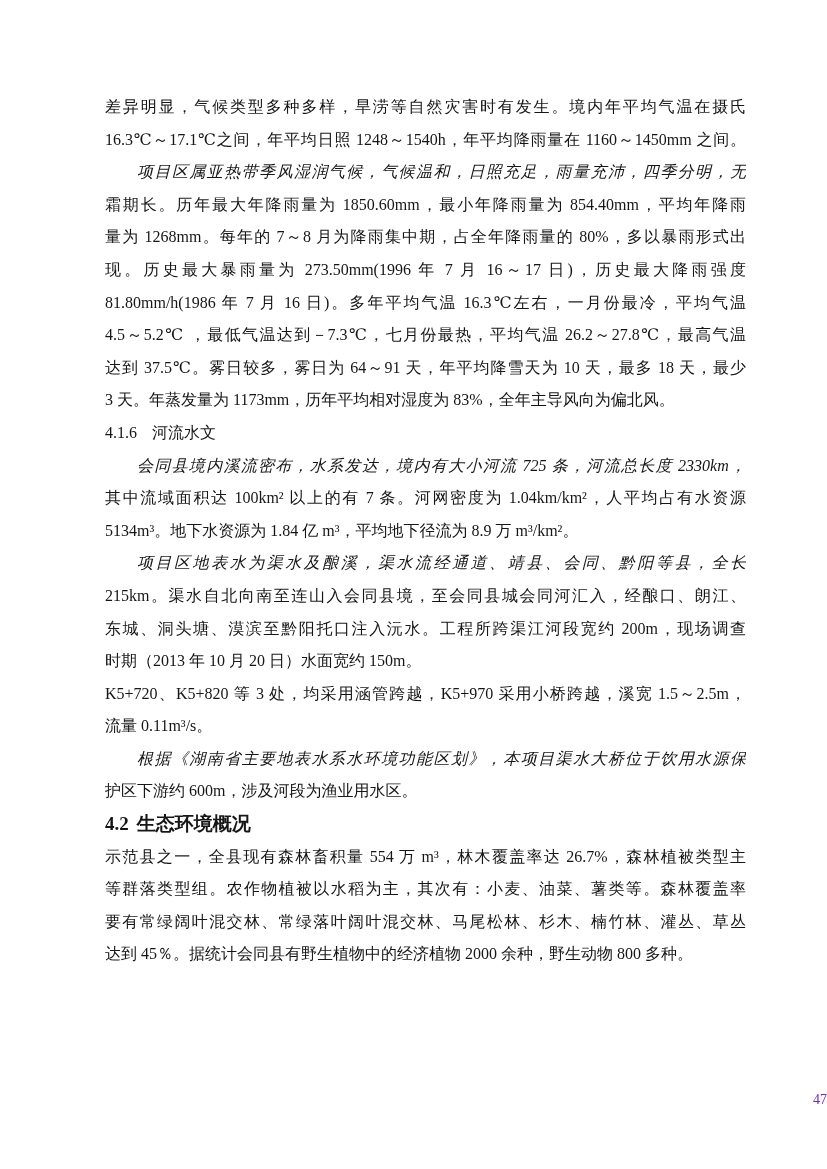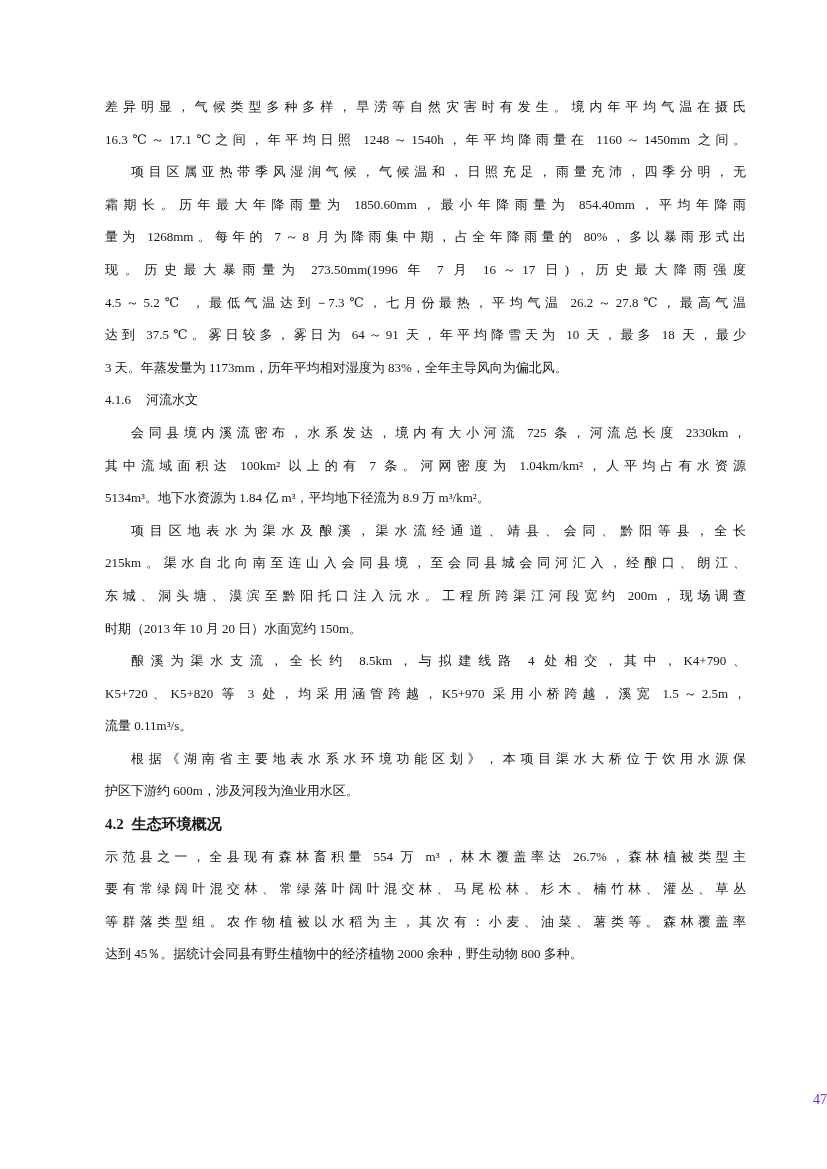--- a/index.html
+++ b/index.html
@@ -16,43 +16,44 @@
     font-family: "Liberation Serif", "DejaVu Serif", serif;
     overflow: hidden;
   }
   .text-col {
     position: absolute;
     left: 105px;
     top: 91px;
     width: 641px;
   }
   .ln {
-    font-size: 13px;
+    font-size: 16px;
     line-height: 32.6px;
     height: 32.6px;
     text-align: justify;
     text-align-last: justify;
     text-justify: inter-ideograph;
     white-space: normal;
     overflow: hidden;
   }
   .end {
     text-align: center;
     text-align-last: left;
   }
   .ind {
     text-indent: 2em;
+    font-style: italic;
   }
   .hd {
     text-align: left;
     text-align-last: left;
   }
   .hd-bold {
     font-weight: 700;
-    font-size: 15px;
+    font-size: 19px;
   }
   .hgap-wide { margin-left: 15px; }
   .hgap { margin-left: 8px; }
   .pageno {
     position: absolute;
     left: 0;
     top: 1090px;
     width: 100%;
     text-align: right;
     font-size: 14px;
@@ -66,49 +67,49 @@
 <div class="sheet">
   <div class="text-col">
 
     <div class="ln">差异明显，气候类型多种多样，旱涝等自然灾害时有发生。境内年平均气温在摄氏</div>
     <div class="ln">16.3℃～17.1℃之间，年平均日照 1248～1540h，年平均降雨量在 1160～1450mm 之间。</div>
 
     <div class="ln ind">项目区属亚热带季风湿润气候，气候温和，日照充足，雨量充沛，四季分明，无</div>
     <div class="ln">霜期长。历年最大年降雨量为 1850.60mm，最小年降雨量为 854.40mm，平均年降雨</div>
     <div class="ln">量为 1268mm。每年的 7～8 月为降雨集中期，占全年降雨量的 80%，多以暴雨形式出</div>
     <div class="ln">现。历史最大暴雨量为 273.50mm(1996 年 7 月 16～17 日)，历史最大降雨强度</div>
+    <div class="ln">81.80mm/h(1986 年 7 月 16 日)。多年平均气温 16.3℃左右，一月份最冷，平均气温</div>
     <div class="ln">4.5～5.2℃ ，最低气温达到－7.3℃，七月份最热，平均气温 26.2～27.8℃，最高气温</div>
     <div class="ln">达到 37.5℃。雾日较多，雾日为 64～91 天，年平均降雪天为 10 天，最多 18 天，最少</div>
     <div class="ln end">3 天。年蒸发量为 1173mm，历年平均相对湿度为 83%，全年主导风向为偏北风。</div>
 
     <div class="ln hd">
       <span>4.1.6</span><span class="hgap-wide">河流水文</span>
     </div>
 
     <div class="ln ind">会同县境内溪流密布，水系发达，境内有大小河流 725 条，河流总长度 2330km，</div>
     <div class="ln">其中流域面积达 100km² 以上的有 7 条。河网密度为 1.04km/km²，人平均占有水资源</div>
     <div class="ln end">5134m³。地下水资源为 1.84 亿 m³，平均地下径流为 8.9 万 m³/km²。</div>
 
     <div class="ln ind">项目区地表水为渠水及酿溪，渠水流经通道、靖县、会同、黔阳等县，全长</div>
     <div class="ln">215km。渠水自北向南至连山入会同县境，至会同县城会同河汇入，经酿口、朗江、</div>
     <div class="ln">东城、洞头塘、漠滨至黔阳托口注入沅水。工程所跨渠江河段宽约 200m，现场调查</div>
     <div class="ln end">时期（2013 年 10 月 20 日）水面宽约 150m。</div>
 
-    <div class="ln ind">酿溪为渠水支流，全长约 8.5km，与拟建线路 4 处相交，其中，K4+790、</div>
     <div class="ln">K5+720、K5+820 等 3 处，均采用涵管跨越，K5+970 采用小桥跨越，溪宽 1.5～2.5m，</div>
     <div class="ln end">流量 0.11m³/s。</div>
 
     <div class="ln ind">根据《湖南省主要地表水系水环境功能区划》，本项目渠水大桥位于饮用水源保</div>
     <div class="ln end">护区下游约 600m，涉及河段为渔业用水区。</div>
 
     <div class="ln hd hd-bold">
       <span>4.2</span><span class="hgap">生态环境概况</span>
     </div>
 
     <div class="ln">示范县之一，全县现有森林畜积量 554 万 m³，林木覆盖率达 26.7%，森林植被类型主</div>
+    <div class="ln">等群落类型组。农作物植被以水稻为主，其次有：小麦、油菜、薯类等。森林覆盖率</div>
     <div class="ln">要有常绿阔叶混交林、常绿落叶阔叶混交林、马尾松林、杉木、楠竹林、灌丛、草丛</div>
-    <div class="ln">等群落类型组。农作物植被以水稻为主，其次有：小麦、油菜、薯类等。森林覆盖率</div>
     <div class="ln end">达到 45％。据统计会同县有野生植物中的经济植物 2000 余种，野生动物 800 多种。</div>
 
   </div>
 
   <div class="pageno">47</div>
 </div>
 
 </body></html>

